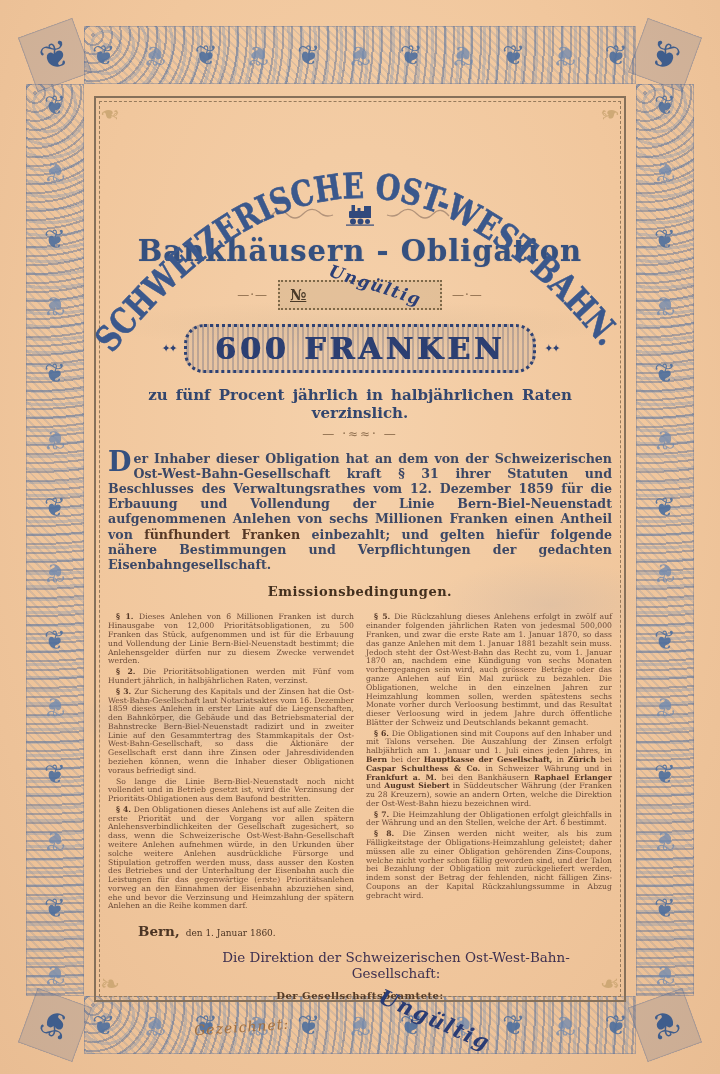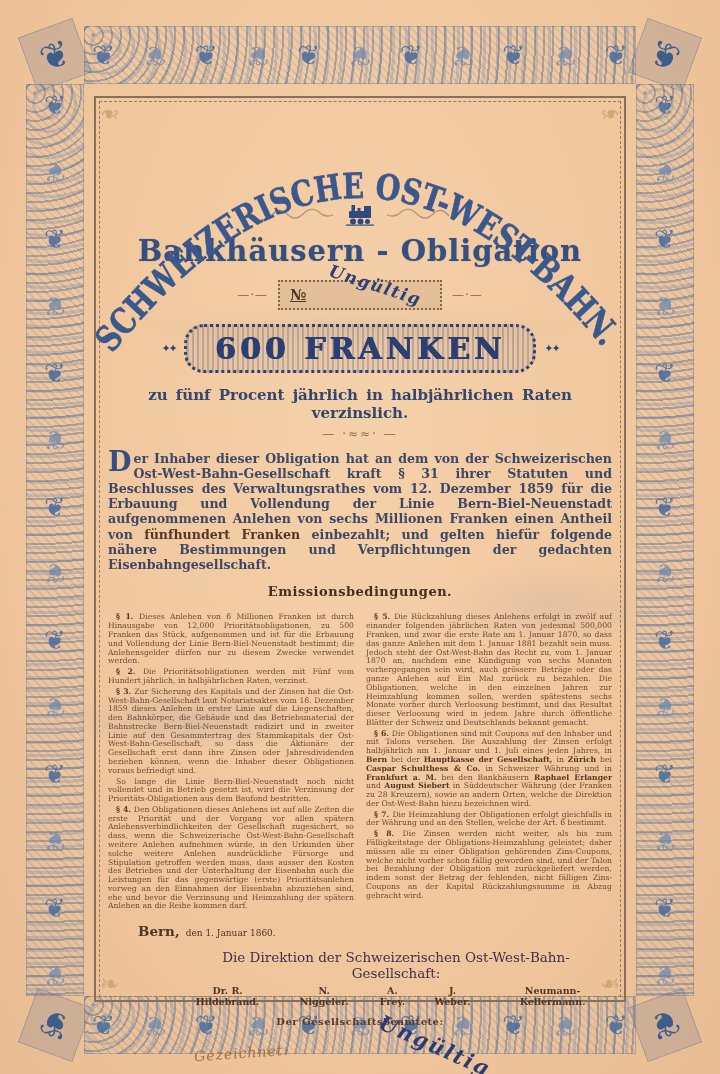--- a/index.html
+++ b/index.html
@@ -243,27 +243,20 @@
               <p class="cond-para"><span class="run-bold">§ 5.  </span><span>Die Rückzahlung dieses Anlehens erfolgt in zwölf auf einander folgenden jährlichen Raten von jedesmal 500,000 Franken, und zwar die erste Rate am 1. Januar 1870, so dass das ganze Anlehen mit dem 1. Januar 1881 bezahlt sein muss. Jedoch steht der Ost-West-Bahn das Recht zu, vom 1. Januar 1870 an, nachdem eine Kündigung von sechs Monaten vorhergegangen sein wird, auch grössere Beträge oder das ganze Anlehen auf Ein Mal zurück zu bezahlen. Die Obligationen, welche in den einzelnen Jahren zur Heimzahlung kommen sollen, werden spätestens sechs Monate vorher durch Verloosung bestimmt, und das Resultat dieser Verloosung wird in jedem Jahre durch öffentliche Blätter der Schweiz und Deutschlands bekannt gemacht.</span></p>
               <p class="cond-para"><span class="run-bold">§ 6.  </span><span>Die Obligationen sind mit Coupons auf den Inhaber und mit Talons versehen. Die Auszahlung der Zinsen erfolgt halbjährlich am 1. Januar und 1. Juli eines jeden Jahres, in </span><span class="run-bold">Bern</span><span> bei der </span><span class="run-bold">Hauptkasse der Gesellschaft,</span><span> in </span><span class="run-bold">Zürich</span><span> bei </span><span class="run-bold">Caspar Schulthess &amp; Co.</span><span> in Schweizer Währung und in </span><span class="run-bold">Frankfurt a. M.</span><span> bei den Bankhäusern </span><span class="run-bold">Raphael Erlanger</span><span> und </span><span class="run-bold">August Siebert</span><span> in Süddeutscher Währung (der Franken zu 28 Kreuzern), sowie an andern Orten, welche die Direktion der Ost-West-Bahn hiezu bezeichnen wird.</span></p>
               <p class="cond-para"><span class="run-bold">§ 7.  </span><span>Die Heimzahlung der Obligationen erfolgt gleichfalls in der Währung und an den Stellen, welche der Art. 6 bestimmt.</span></p>
               <p class="cond-para"><span class="run-bold">§ 8.  </span><span>Die Zinsen werden nicht weiter, als bis zum Fälligkeitstage der Obligations-Heimzahlung geleistet; daher müssen alle zu einer Obligation gehörenden Zins-Coupons, welche nicht vorher schon fällig geworden sind, und der Talon bei Bezahlung der Obligation mit zurückgeliefert werden, indem sonst der Betrag der fehlenden, nicht fälligen Zins-Coupons an der Kapital Rückzahlungssumme in Abzug gebracht wird.</span></p>
             </div>
         </div>
       </div>
 
       <div class="direction-heading">Die Direktion der Schweizerischen Ost-West-Bahn-Gesellschaft:</div>
 
-      <div class="signatures">
-          <span>Dr. R. Hildebrand.</span>
-          <span>N. Niggeler.</span>
-          <span>A. Frey.</span>
-          <span>J. Weber.</span>
-          <span>Neumann-Kellermann.</span>
-        </div>
 
       <div class="officer-heading">Der Gesellschaftsbeamtete:</div>
 
       <div class="closing-area">
         <span class="handwritten">Gezeichnet:</span>
         <span class="stamp-large">Ungültig</span>
       </div>
 
     </div>
   </div>

